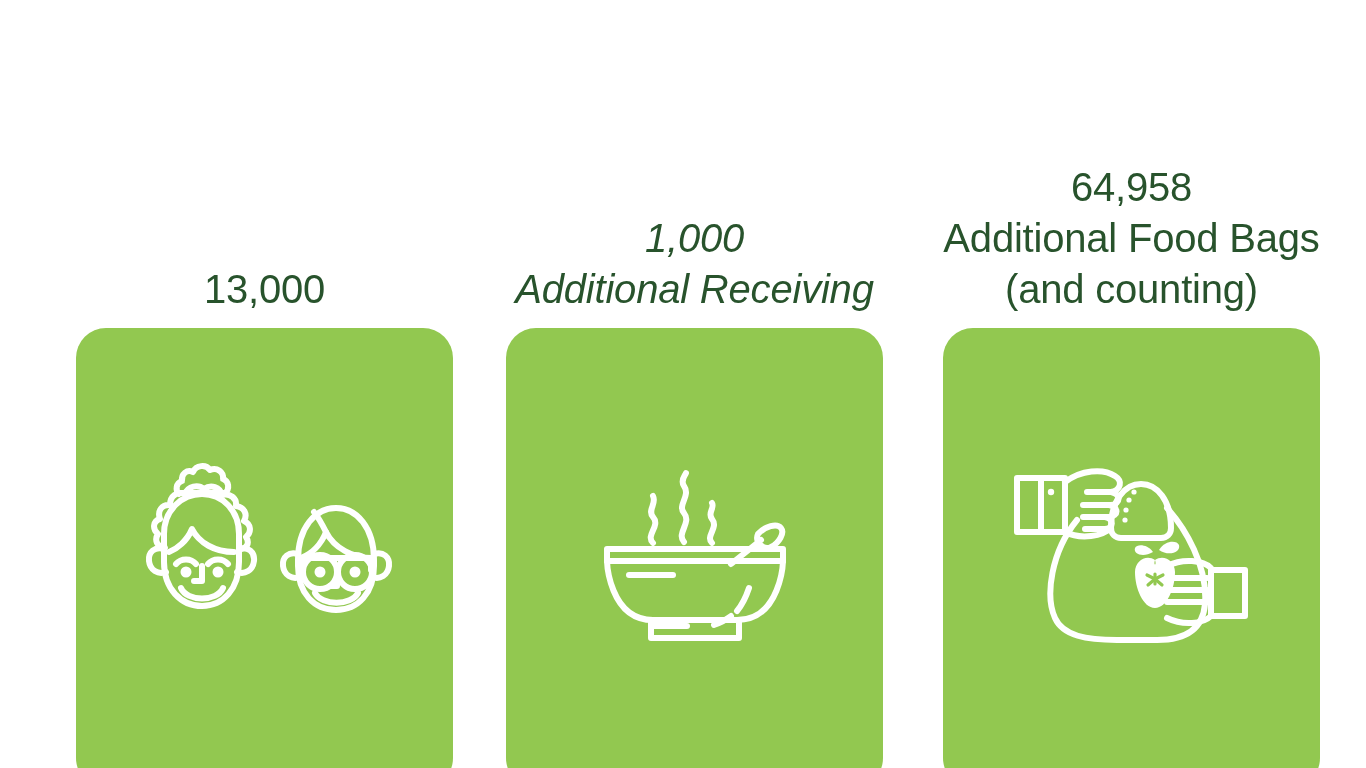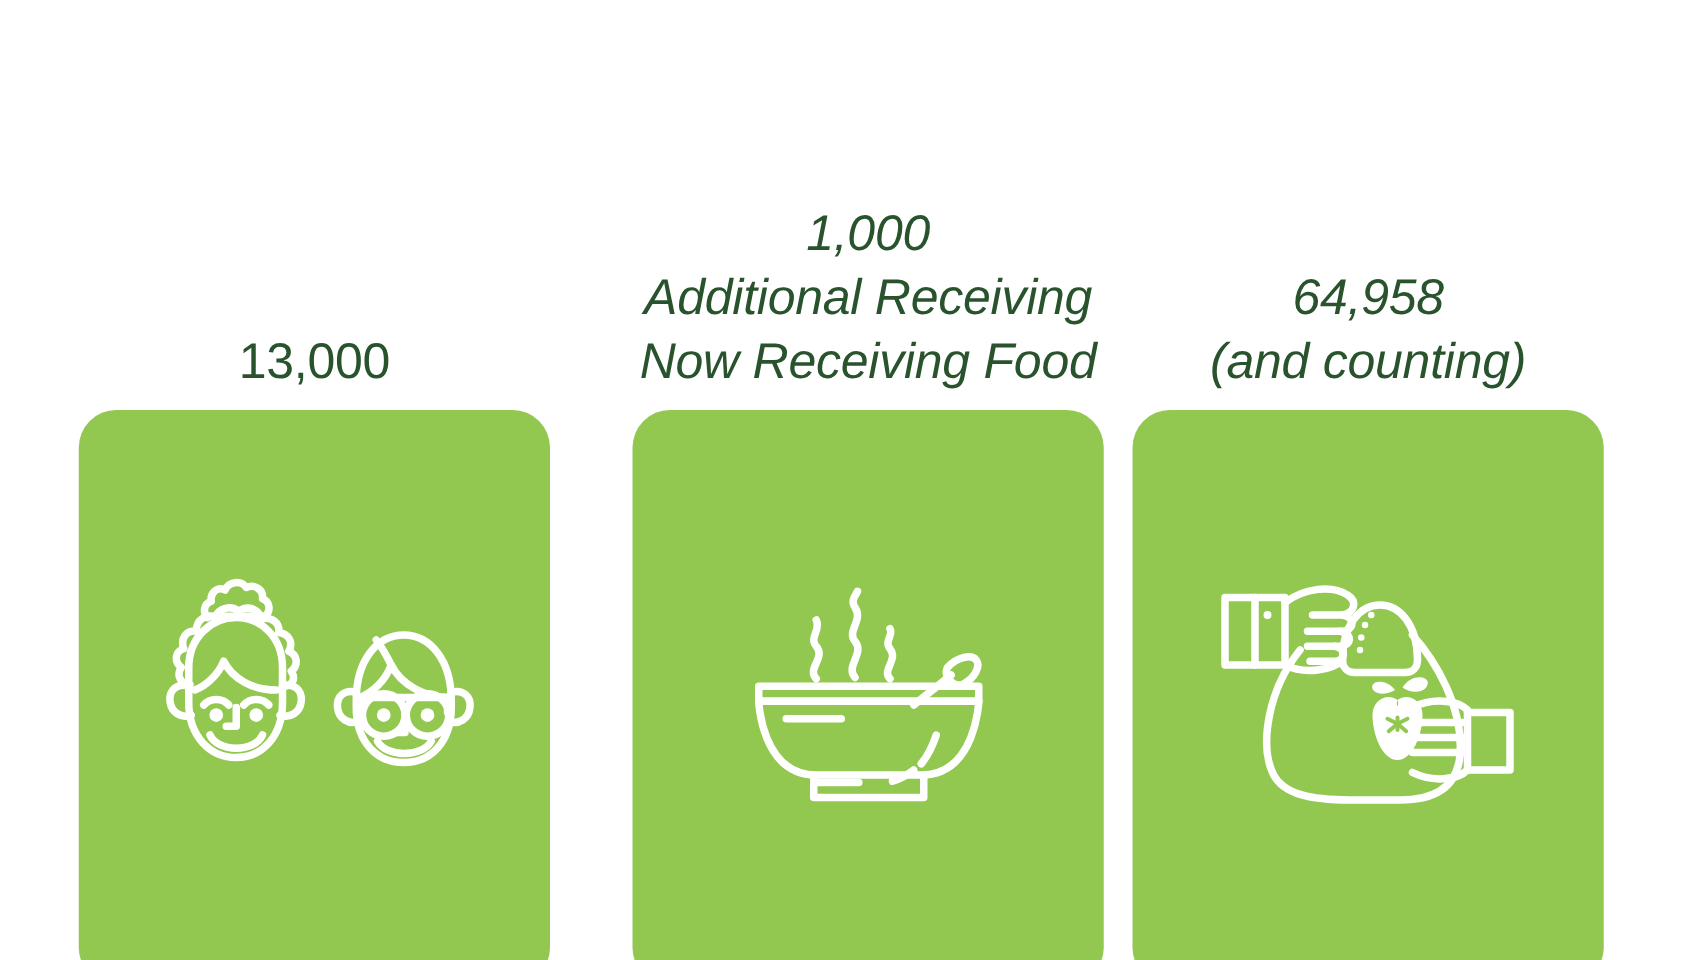--- a/index.html
+++ b/index.html
@@ -35,23 +35,23 @@
     justify-content: flex-start;
   }
 
   .stat-column {
     position: absolute;
     top: 0;
     height: 768px;
   }
 
   
-  .col-0 { left: 63px;  width: 377px; }
+  .col-0 { left: 76px;  width: 377px; }
   .col-1 { left: 506px; width: 377px; font-style: italic; }
-  .col-2 { left: 906px; width: 377px; font-style: italic; }
+  .col-2 { left: 943px; width: 377px; }
 
   .caption {
     position: absolute;
     left: -40px;
     width: 457px;
     bottom: 453px;            
     text-align: center;
     color: #28532C;
     font-size: 40px;
     line-height: 51px;
@@ -170,21 +170,20 @@
           </svg>
         </div>
       </div>
     </div>
 
     <div class="stat-column col-1">
 
       <div class="caption">
         <span class="line">1,000</span>
         <span class="line">Additional Receiving</span>
-        <span class="line">Now Receiving Food</span>
       </div>
 
       <div class="card">
         <div class="icon-wrap">
           <svg width="220" height="200" viewBox="0 0 220 200" fill="none" stroke="#FFFFFF" stroke-width="6" stroke-linecap="round" stroke-linejoin="round" aria-hidden="true">
 
             <path d="M68 95 C60 87 76 78 68 69 C62 62 72 56 68 48"></path>
 
             <path d="M99 94 C91 85 107 75 99 65 C92 57 106 48 99 38 C95 32 100 28 101 25"></path>
 
@@ -209,20 +208,21 @@
             <path d="M66 178 L102 178"></path>
           </svg>
         </div>
       </div>
     </div>
 
     <div class="stat-column col-2">
 
       <div class="caption">
         <span class="line">64,958</span>
+        <span class="line">Additional Food Bags</span>
         <span class="line">(and counting)</span>
       </div>
 
       <div class="card">
         <div class="icon-wrap">
           <svg width="250" height="200" viewBox="0 0 250 200" fill="none" stroke="#FFFFFF" stroke-width="6" stroke-linecap="round" stroke-linejoin="round" aria-hidden="true">
 
             <path d="M70 72
                      C44 104 38 148 48 170
                      C56 188 80 192 110 192

